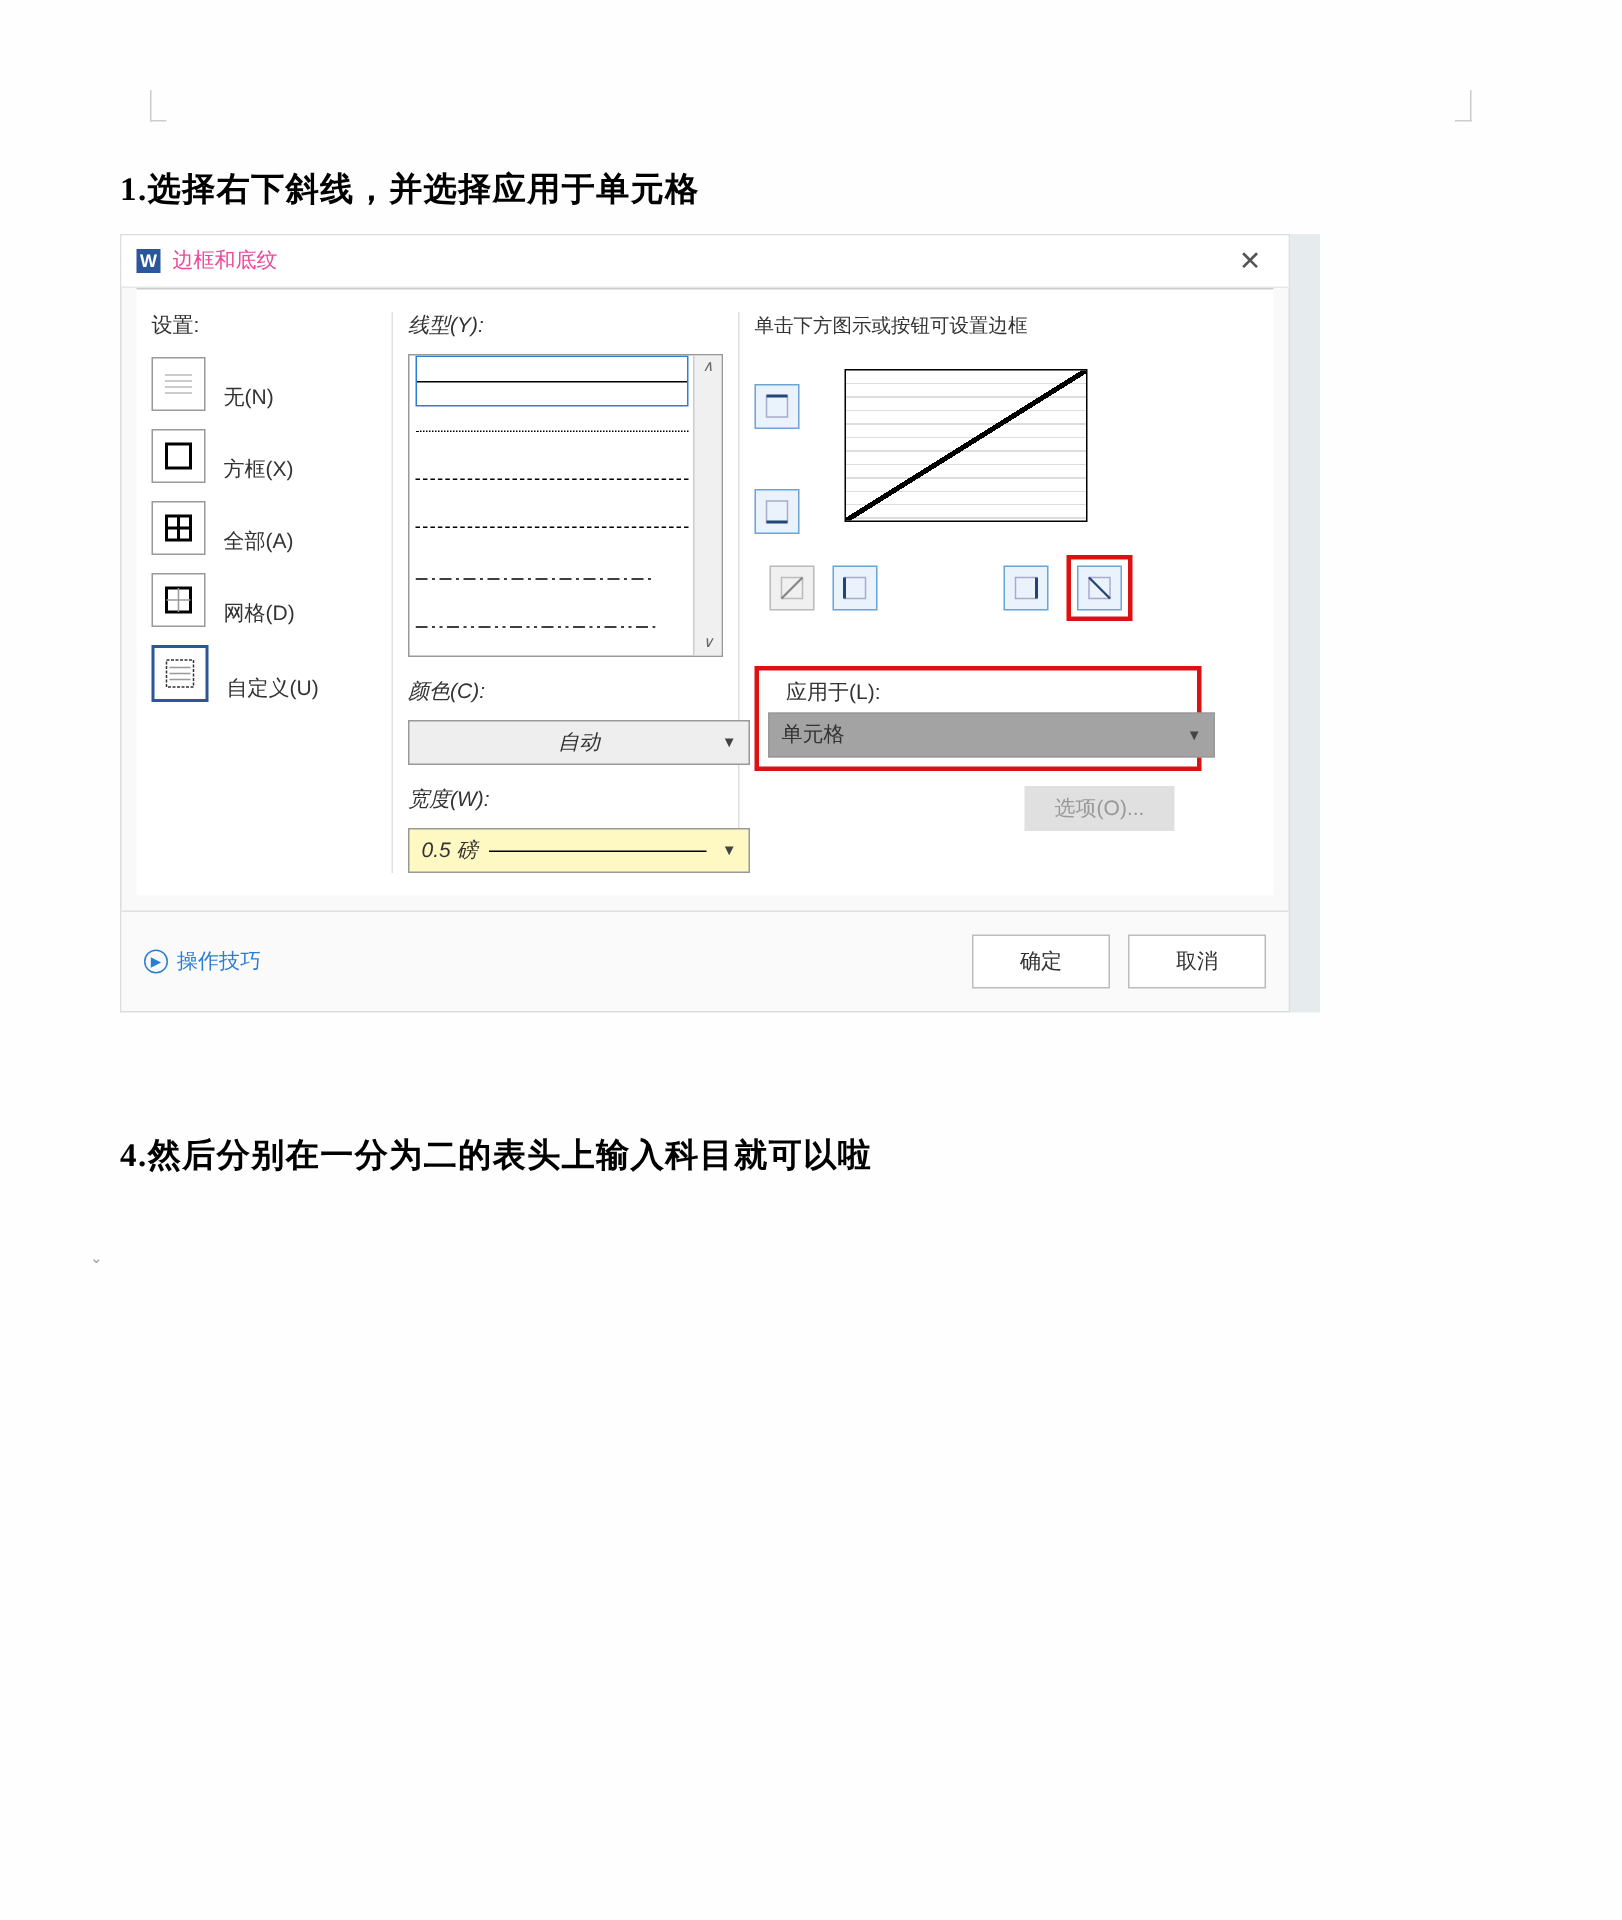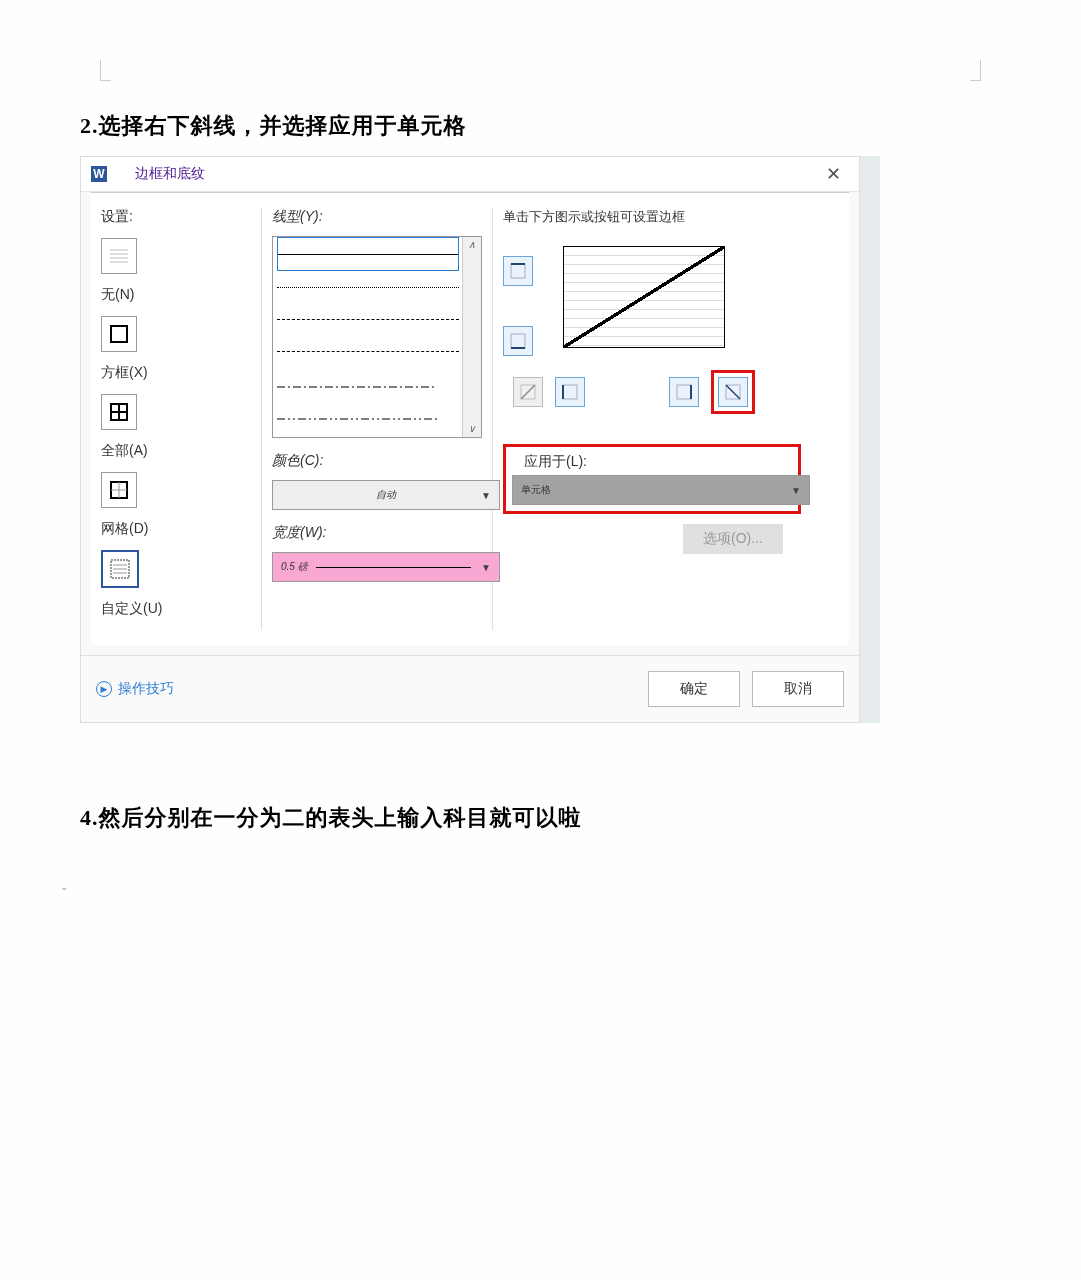--- a/index.html
+++ b/index.html
@@ -54,22 +54,21 @@
     font-size: 12px;
     font-weight: bold;
     display: flex;
     align-items: center;
     justify-content: center;
     margin-right: 8px;
   }
   .titlebar-title {
     flex: 1;
     font-size: 14px;
-    color: #4c1d95;
-    margin-left: 20px;
+    color: #ec4899;
   }
   .close-x {
     font-size: 18px;
     color: #555;
     padding: 0 8px;
     cursor: pointer;
   }
   .tabs {
     display: flex;
     padding: 10px 10px 0 10px;
@@ -106,25 +105,24 @@
   .col-settings { width: 150px; }
   .col-line { width: 210px; font-style: italic; }
   .col-preview { flex: 1; }
   .section-label {
     font-size: 14px;
     color: #333;
     margin-bottom: 10px;
   }
   .setting-item {
     display: flex;
-    align-items: flex-start;
+    align-items: flex-end;
     gap: 12px;
     margin: 12px 0;
     cursor: pointer;
-    flex-direction: column;
   }
   .setting-icon {
     width: 34px;
     height: 34px;
     border: 1px solid #999;
     display: flex;
     align-items: center;
     justify-content: center;
   }
   .setting-icon.selected {
@@ -173,21 +171,21 @@
   .line-option.sel { border: 1px solid #2b7dd4; }
   .line-sample { width: 100%; }
   .combo {
     width: 100%;
     border: 1px solid #999;
     background: #eee;
     height: 28px;
     display: flex;
     align-items: center;
     padding: 0 8px;
-    font-size: 10px;
+    font-size: 14px;
     color: #333;
     position: relative;
     cursor: pointer;
   }
   .combo::after {
     content: "▼";
     position: absolute;
     right: 8px;
     font-size: 10px;
     color: #444;
@@ -348,21 +346,21 @@
 </style>
 </head>
 <body>
 
 <div class="page">
   <div class="top-margin-marks">
     <div class="mark"></div>
     <div class="mark r"></div>
   </div>
 
-  <div class="heading">2.选择右下斜线，并选择应用于单元格</div>
+  <div class="heading">1.选择右下斜线，并选择应用于单元格</div>
 
   <div class="dialog-wrap">
     <div class="dialog-edge"></div>
     <div class="dialog">
 
       <div class="titlebar">
         <div class="app-icon">W</div>
         <div class="titlebar-title">边框和底纹</div>
         <div class="close-x">✕</div>
       </div>
@@ -456,21 +454,21 @@
                   </svg></div>
               </div>
           </div>
 
           <div class="section-label" style="margin-top:14px">颜色(C):</div>
           <div class="combo center">
             <span>自动</span>
           </div>
 
           <div class="section-label" style="margin-top:14px">宽度(W):</div>
-          <div class="combo width-combo" style="background:#f9a8d4">
+          <div class="combo width-combo" style="background:#fef9c3">
             <span>0.5  磅</span>
             <span class="wline"></span>
           </div>
         </div>
 
         <div class="col col-preview">
           <div class="preview-hint">单击下方图示或按钮可设置边框</div>
 
           <div style="display:flex; align-items:flex-start;">
             <div style="display:flex; flex-direction:column; gap:40px; margin-top:10px;">

